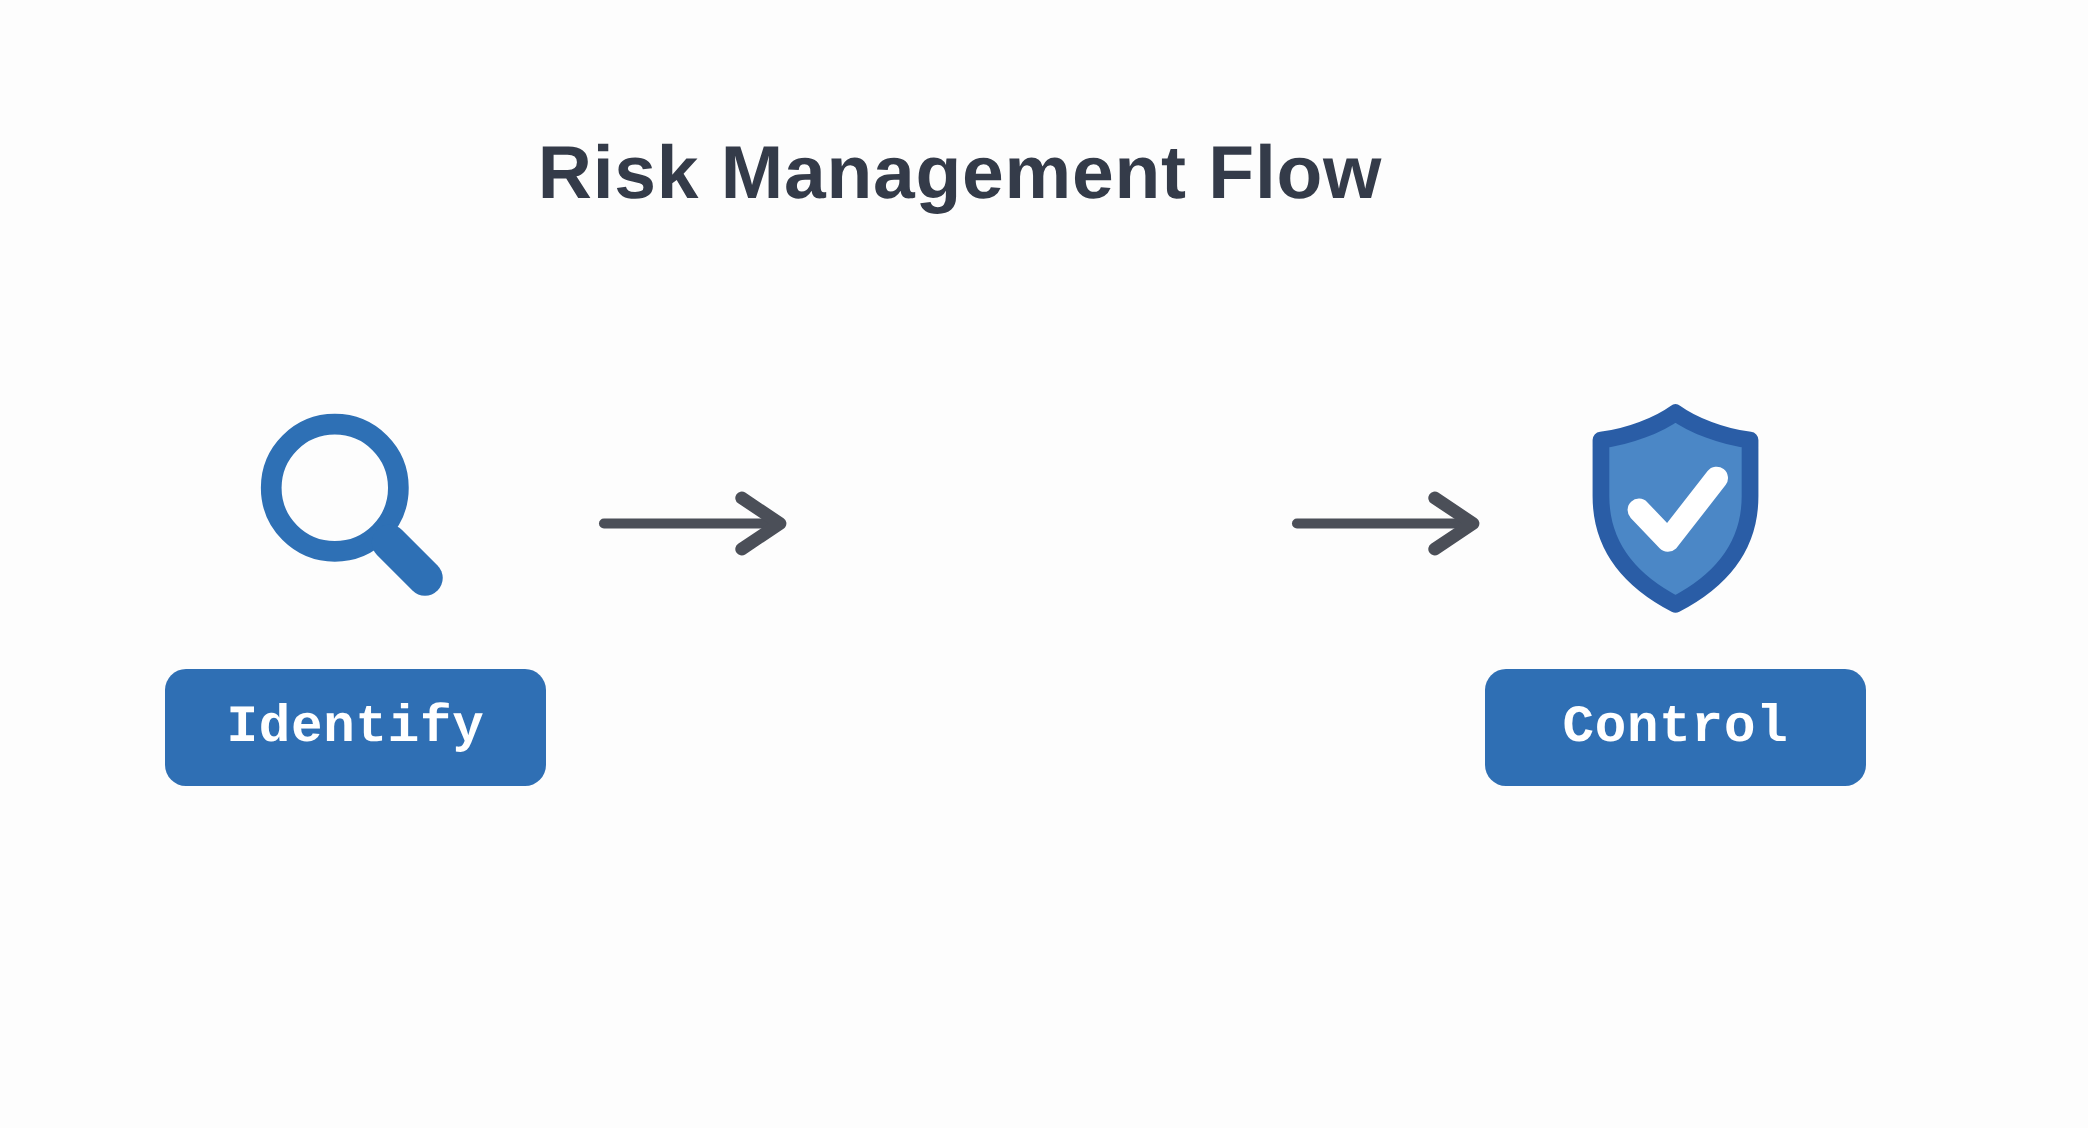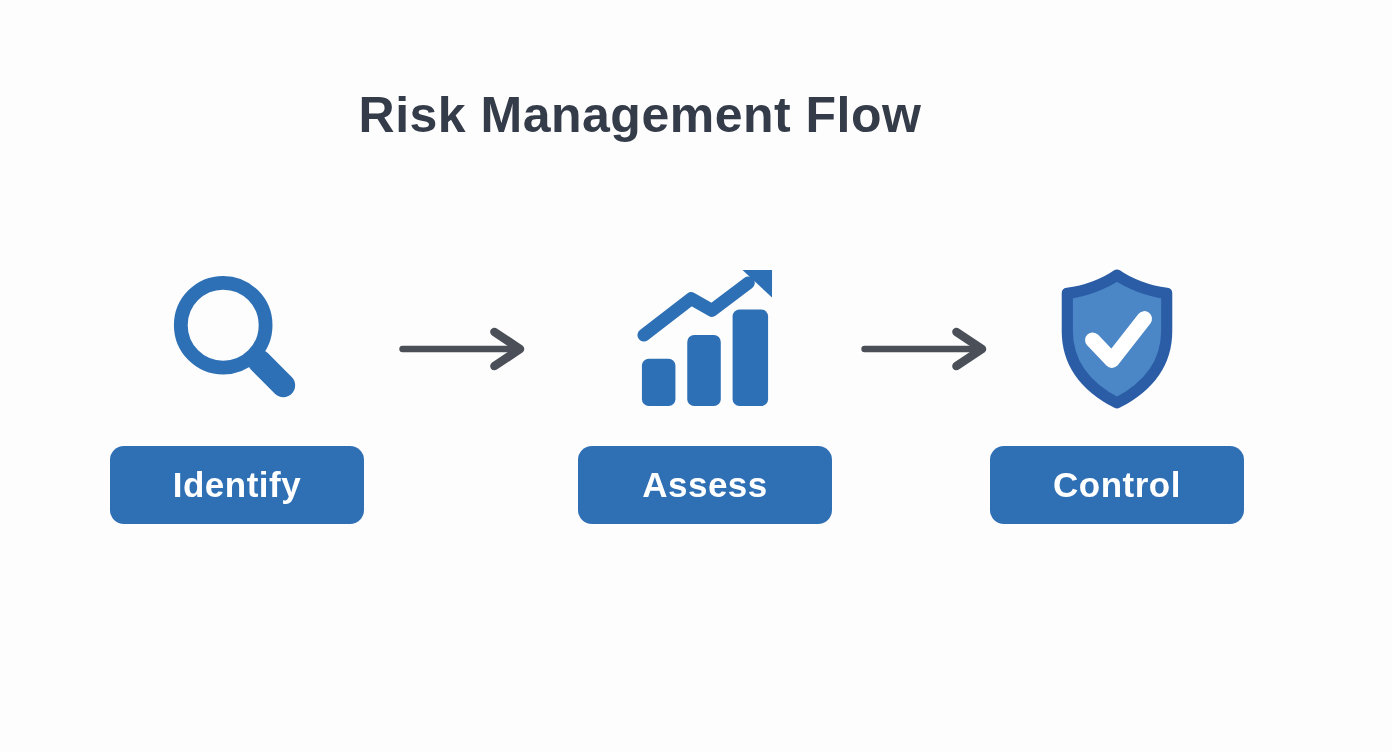--- a/index.html
+++ b/index.html
@@ -59,21 +59,21 @@
     border-radius: 14px;
     background: var(--accent-blue);
     color: var(--button-text);
     font-size: 35px;
     font-weight: 700;
     letter-spacing: 0.5px;
     display: flex;
     align-items: center;
     justify-content: center;
     border: none;
-    font-family: Liberation Sans, sans-serif;
+    font-family: Liberation Mono, monospace;
     cursor: pointer;
   }
   .connector {
     position: absolute;
     top: 326px;
     width: 142px;
     height: 46px;
   }
   #connector-0 { left: 396px; }
   #connector-1 { left: 858px; }
@@ -95,32 +95,20 @@
     <button class="pill">Identify</button>
   </div>
 
   <div class="connector" id="connector-0">
     <svg width="142" height="46" viewBox="0 0 150 46" aria-hidden="true">
       <line x1="7" y1="23" x2="122" y2="23" style="stroke: var(--arrow-gray);" stroke-width="7" stroke-linecap="round"></line>
       <path d="M104 5 L131 23 L104 41" fill="none" style="stroke: var(--arrow-gray);" stroke-width="9" stroke-linecap="round" stroke-linejoin="round"></path>
     </svg>
   </div>
 
-  <div class="step" id="step-1">
-    <div class="icon-box">
-      <svg width="138" height="138" viewBox="0 0 140 140" aria-hidden="true">
-        <rect x="6" y="90" width="34" height="48" rx="7" style="fill: var(--icon-blue);"></rect>
-        <rect x="52" y="66" width="34" height="72" rx="7" style="fill: var(--icon-blue);"></rect>
-        <rect x="98" y="40" width="36" height="98" rx="7" style="fill: var(--icon-blue);"></rect>
-        <path d="M8 66 L56 29 L77 41 L114 13" fill="none" style="stroke: var(--icon-blue);" stroke-width="13" stroke-linecap="round" stroke-linejoin="round"></path>
-        <polygon points="108,0 138,0 138,28" style="fill: var(--icon-blue);"></polygon>
-      </svg>
-    </div>
-    <button class="pill">Assess</button>
-  </div>
 
   <div class="connector" id="connector-1">
     <svg width="142" height="46" viewBox="0 0 150 46" aria-hidden="true">
       <line x1="7" y1="23" x2="122" y2="23" style="stroke: var(--arrow-gray);" stroke-width="7" stroke-linecap="round"></line>
       <path d="M104 5 L131 23 L104 41" fill="none" style="stroke: var(--arrow-gray);" stroke-width="9" stroke-linecap="round" stroke-linejoin="round"></path>
     </svg>
   </div>
 
   <div class="step" id="step-2">
     <div class="icon-box">

